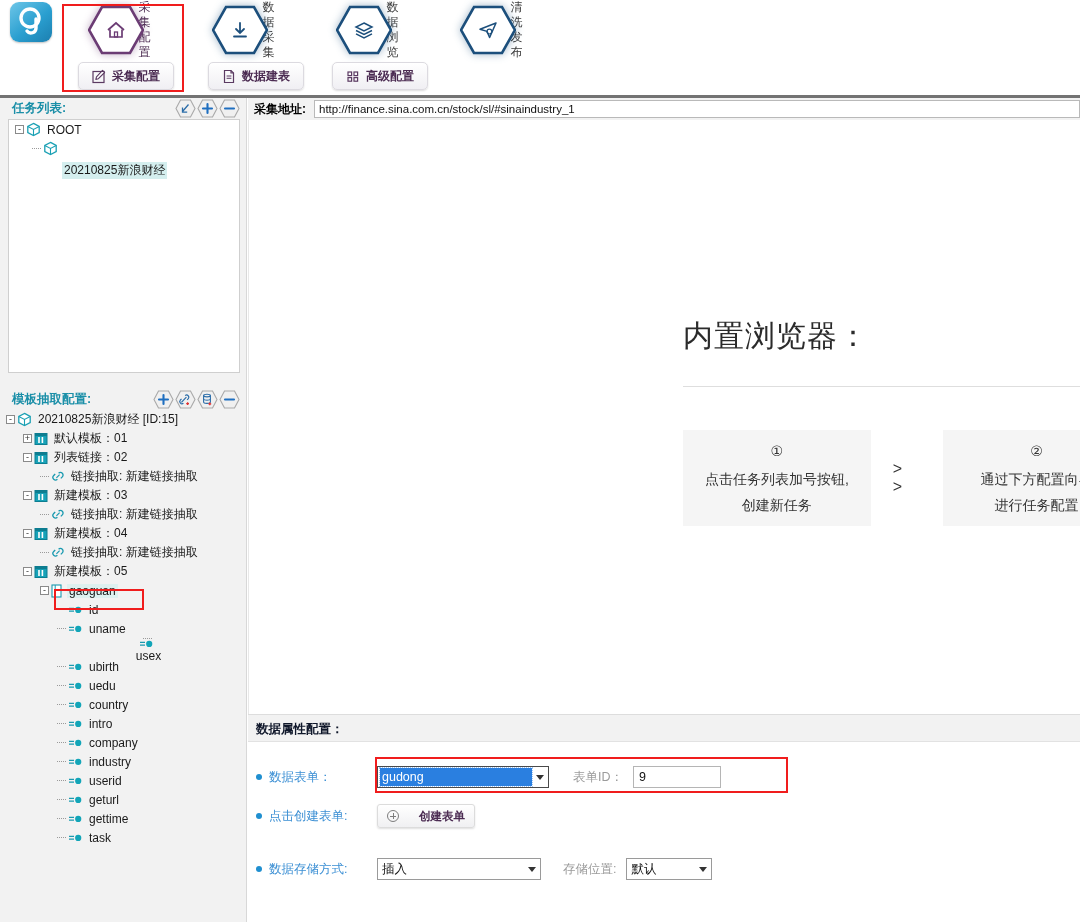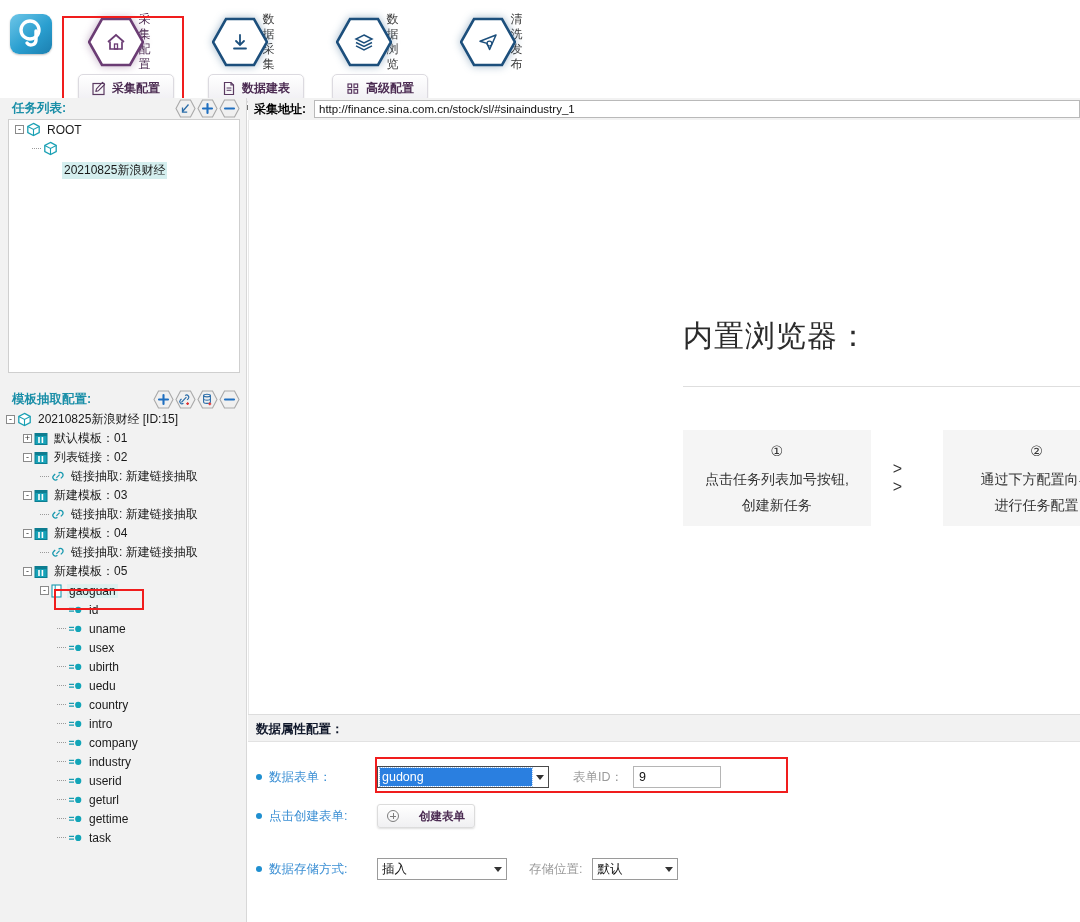--- a/index.html
+++ b/index.html
@@ -8,23 +8,23 @@
     width: 1080px; height: 922px;
     background: #ffffff;
     font-family: "Liberation Sans", "DejaVu Sans", sans-serif;
     overflow: hidden;
   }
 
   #app { position: relative; width: 1080px; height: 922px; background:#fff; }
 
   
   .ribbon {
-    position: absolute; left:0; top:12px; width:1080px; height:98px;
+    position: absolute; left:0; top:0; width:1080px; height:98px;
     background:#ffffff;
-    border-bottom:5px solid #737373;
+    border-bottom:3px solid #737373;
   }
   .logo {
     position:absolute; left:10px; top:2px; width:42px; height:40px;
     border-radius:9px;
     background: linear-gradient(140deg,#6ec6e8 0%, #2a9fd0 55%, #1c7fb0 100%);
     box-shadow: 0 1px 2px rgba(0,0,0,.25);
   }
   .logo svg { position:absolute; left:6px; top:3px; }
 
   .hexgroup { position:absolute; left:88px; top:4px; height:52px; }
@@ -482,21 +482,21 @@
         <div class="node" style="padding-left: 55px;">
           <span class="dots"></span>
           <span class="ic">
             <svg width="15" height="10" viewBox="0 0 15 10">
               <path d="M1 3.4 H6 M1 6.2 H6" stroke="#1a9ab0" stroke-width="1.2"></path>
               <circle cx="10.2" cy="4.9" r="3.1" fill="#12a5b8"></circle>
             </svg>
           </span>
           <span class="lbl">uname</span>
         </div>
-        <div class="node" style="padding-left: 55px;">
+        <div class="node" style="padding-left: 55px; flex-direction: column;">
           <span class="dots"></span>
           <span class="ic">
             <svg width="15" height="10" viewBox="0 0 15 10">
               <path d="M1 3.4 H6 M1 6.2 H6" stroke="#1a9ab0" stroke-width="1.2"></path>
               <circle cx="10.2" cy="4.9" r="3.1" fill="#12a5b8"></circle>
             </svg>
           </span>
           <span class="lbl">usex</span>
         </div>
         <div class="node" style="padding-left: 55px;">
@@ -647,21 +647,21 @@
           <span class="flabel" style="width:96px;">点击创建表单:</span>
           <span class="smallbtn" style="margin-left:12px;">
             <span class="plusglyph"></span>
             <span>创建表单</span>
           </span>
         </div>
 
         <div class="row" style="left:8px; top:116px;">
           <span class="bullet"></span>
           <span class="flabel" style="width:96px;">数据存储方式:</span>
-          <span class="sel-box" style="width:130px; margin-left:12px;">
+          <span class="sel-box" style="width:164px; margin-left:12px;">
             <span class="selvalue">插入</span>
             <span class="arrow"></span>
           </span>
           <span class="flabel grey" style="margin-left:22px;">存储位置:</span>
           <span class="sel-box" style="width:86px; margin-left:10px;">
             <span class="selvalue">默认</span>
             <span class="arrow"></span>
           </span>
         </div>
 

